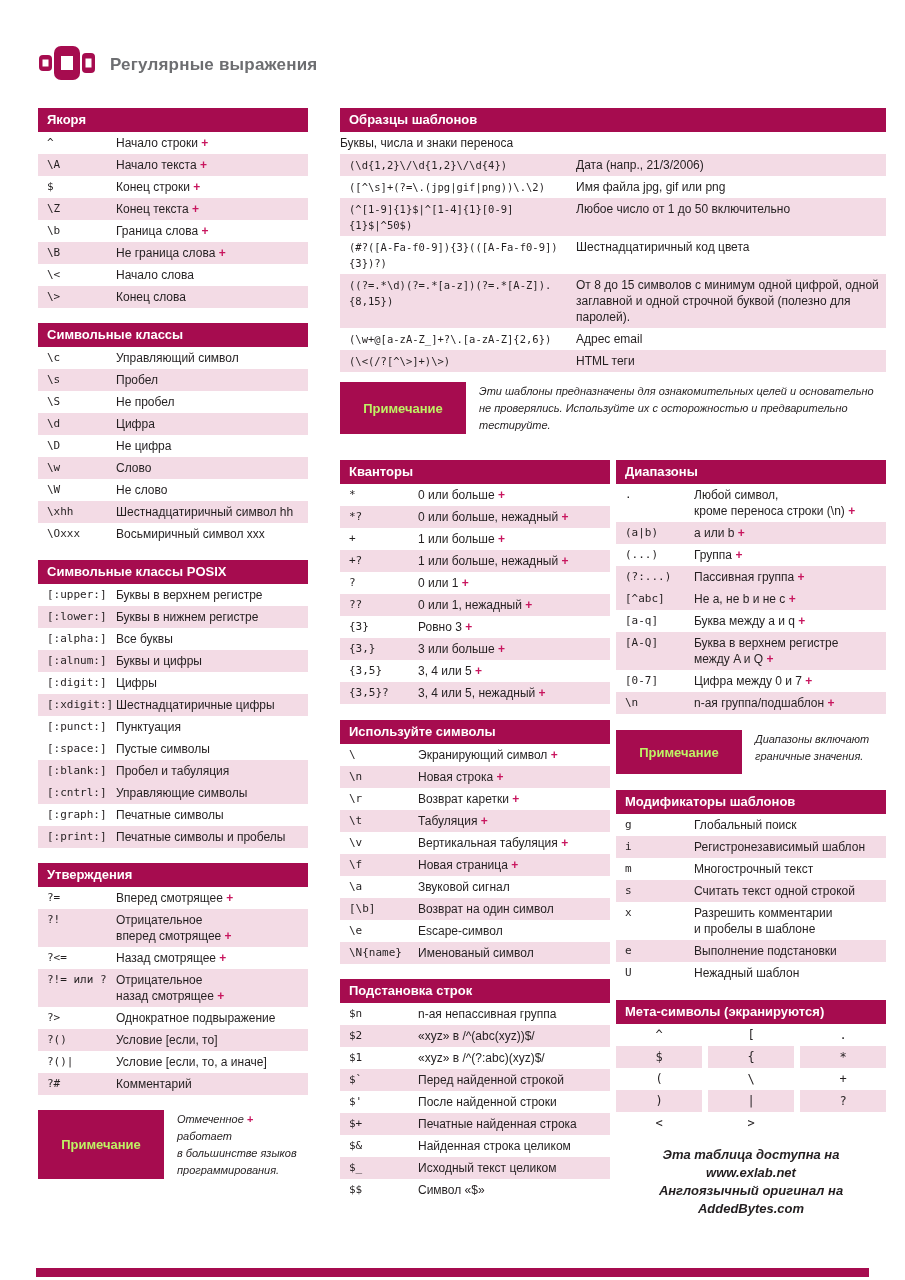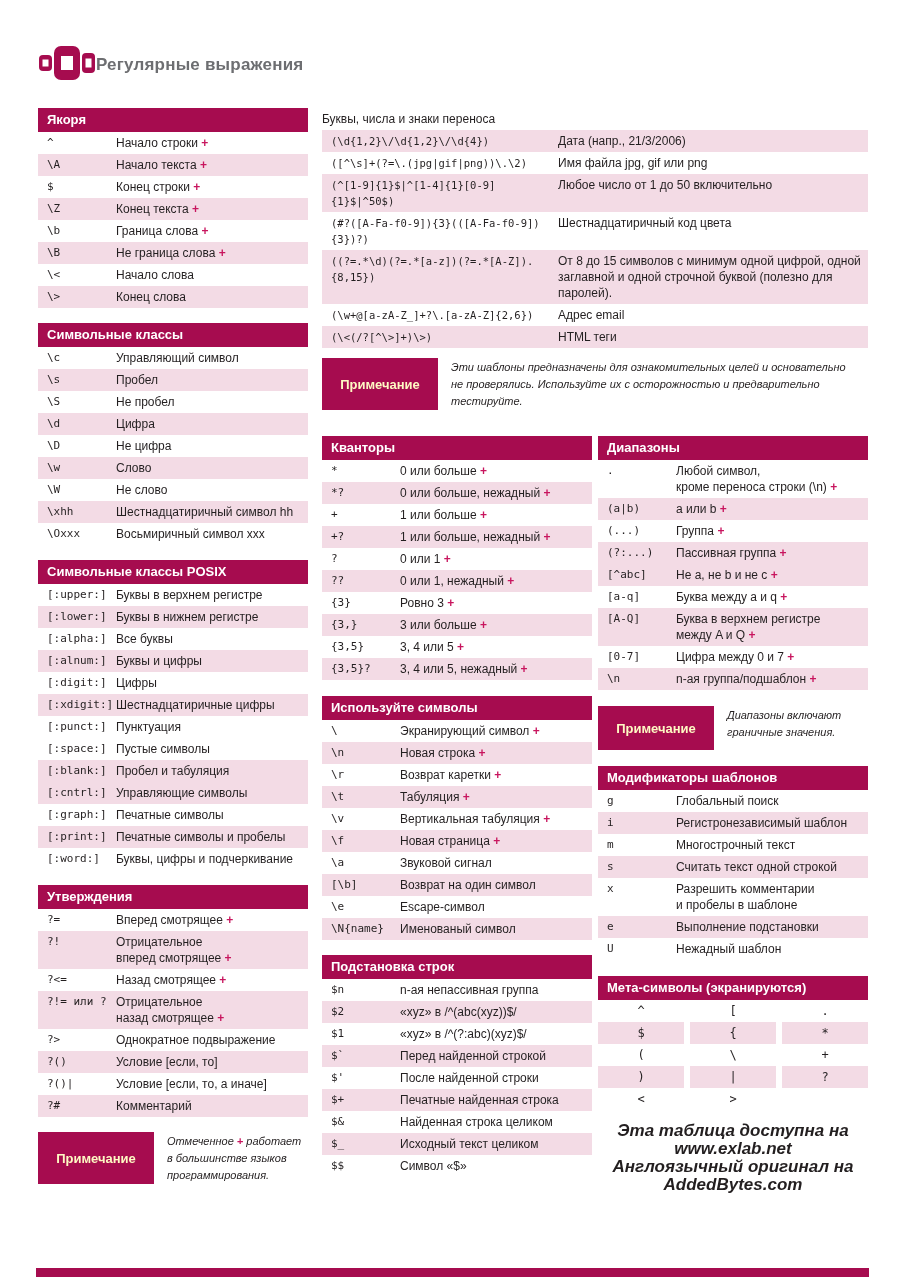--- a/index.html
+++ b/index.html
@@ -8,25 +8,25 @@
     height: 1280px;
     background: #ffffff;
     font-family: "Liberation Sans", sans-serif;
     color: #231f20;
     position: relative;
     overflow: hidden;
   }
   .content { padding: 46px 37px 0 38px; }
 
   
-  .brand { display: flex; align-items: center; gap: 0; margin-bottom: 24px; height: 38px; }
+  .brand { display: flex; align-items: center; gap: 14px; margin-bottom: 24px; height: 38px; }
   .brand h1 { font-size: 17px; color: #6d6e71; font-weight: bold; letter-spacing: .2px; }
 
   
-  .cols { display: flex; gap: 14px; align-items: flex-start; }
+  .cols { display: flex; gap: 32px; align-items: flex-start; }
   .col-left  { width: 270px; flex: none; }
   .col-right { width: 546px; flex: none; }
   .subcols { display: flex; gap: 6px; align-items: flex-start; }
   .subcol { width: 270px; flex: none; }
 
   
   .tbl { margin-bottom: 15px; }
   .tbl-header {
     background: #a60c4f; color: #fff;
     font-weight: bold; font-size: 13px;
@@ -40,23 +40,23 @@
     font-family: "DejaVu Sans Mono", monospace;
     font-size: 11px;
   }
   .row .desc { flex: 1; padding: 3px 6px 3px 0; white-space: pre-line; }
   .tbl-wide .code { width: 236px; font-size: 10.5px; }
   .plus { color: #c8155e; font-weight: bold; }
 
   
   .note { display: flex; gap: 13px; margin-top: 13px; }
   .note-box {
-    background: #a60c4f; color: #fef9c3;
+    background: #a60c4f; color: #bef264;
     font-weight: bold; font-size: 13px;
-    width: 116px; min-height: 48px; flex: none;
+    width: 126px; min-height: 48px; flex: none;
     display: flex; align-items: center; justify-content: center;
   }
   .note-text {
     font-style: italic; font-size: 11px; line-height: 17px;
     white-space: pre-line; padding-top: 1px;
   }
   .note-patterns { margin: 10px 0 26px; }
   .note-ranges { margin: 16px 0 16px; }
   .note-ranges .note-box { min-height: 44px; }
 
@@ -65,21 +65,21 @@
   .mcell {
     height: 22px; display: flex; align-items: center; justify-content: center;
     font-family: "DejaVu Sans Mono", monospace; font-size: 12px;
   }
   .mcell.alt { background: #f3dbe5; }
 
   
   .footer {
     margin-top: 12px; text-align: center;
     font-weight: bold; font-style: italic;
-    font-size: 17px; line-height: 18px;
+    font-size: 13px; line-height: 18px;
   }
   .bottom-bar {
     position: absolute; left: 36px; right: 36px; top: 1268px;
     height: 9px; background: #a60c4f;
   }
 </style>
 </head>
 <body>
 
 <div class="content">
@@ -226,24 +226,20 @@
               <span class="desc">Управляющие символы</span>
             </div>
             <div class="row">
               <span class="code">[:graph:]</span>
               <span class="desc">Печатные символы</span>
             </div>
             <div class="row alt">
               <span class="code">[:print:]</span>
               <span class="desc">Печатные символы и пробелы</span>
             </div>
-            <div class="row">
-              <span class="code">[:word:]</span>
-              <span class="desc">Буквы, цифры и подчеркивание</span>
-            </div>
           </div>
       </div>
 
       <div class="tbl">
         <div class="tbl-header">Утверждения</div>
         <div>
             <div class="row">
               <span class="code">?=</span>
               <span class="desc">Вперед смотрящее<span class="plus"> +</span></span>
             </div>
@@ -285,20 +281,21 @@
         <div class="note-text"><span>Отмеченное </span><span class="plus">+</span><span> работает
 в большинстве языков
 программирования.</span></div>
       </div>
 
     </div>
 
     <div class="col-right">
 
       <div class="tbl tbl-wide" style="margin-bottom:0">
+        <div class="tbl-header">Образцы шаблонов</div>
         <div>
             <div class="row">
               <span class="desc">Буквы, числа и знаки переноса</span>
             </div>
             <div class="row alt">
               <span class="code">(\d{1,2}\/\d{1,2}\/\d{4})</span>
               <span class="desc">Дата (напр., 21/3/2006)</span>
             </div>
             <div class="row">
               <span class="code">([^\s]+(?=\.(jpg|gif|png))\.\2)</span>

